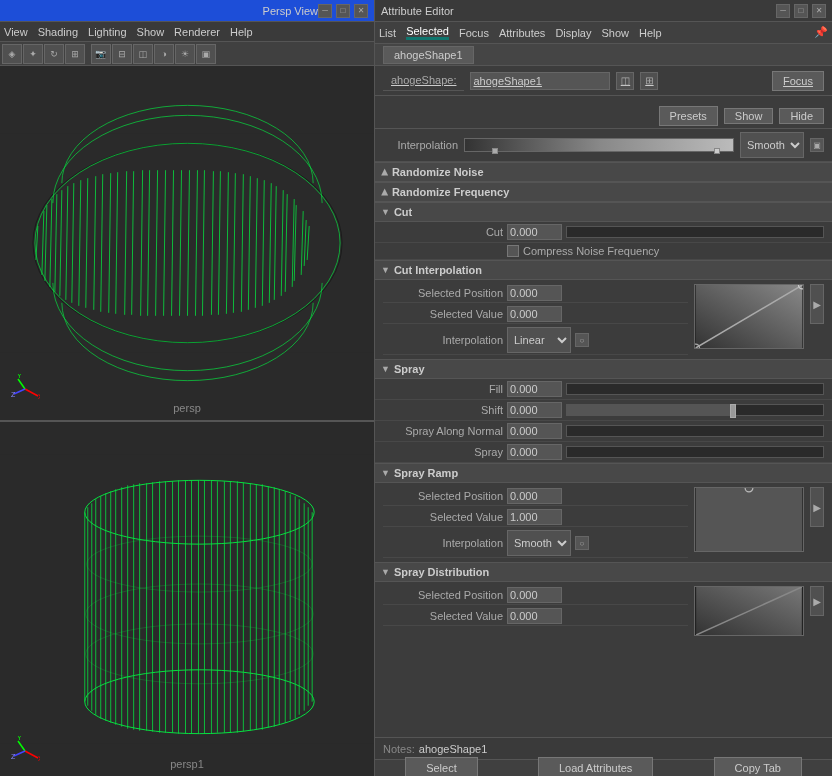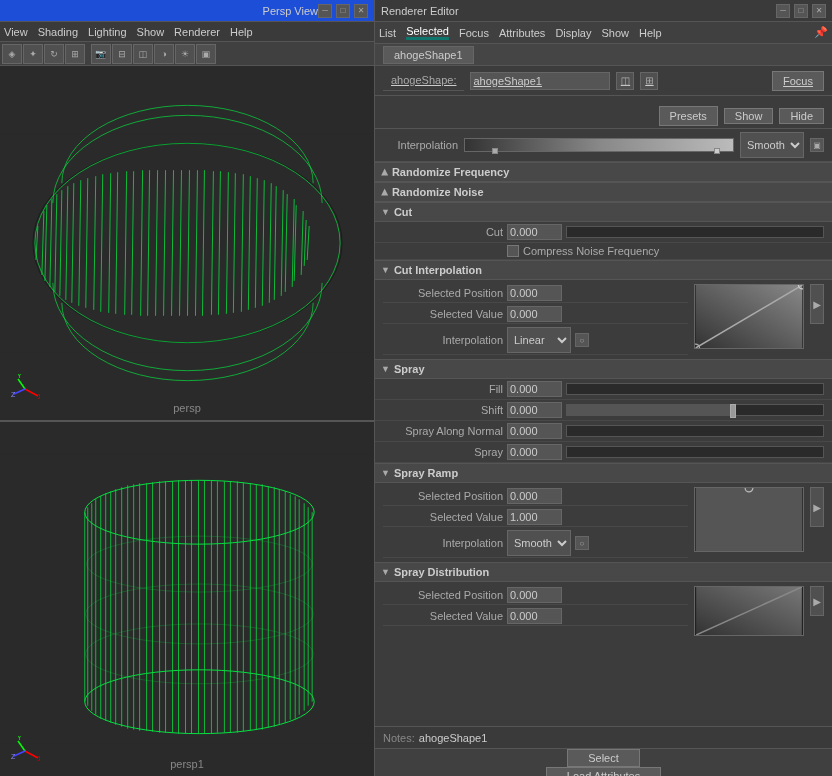--- a/index.html
+++ b/index.html
@@ -299,27 +299,26 @@
       align-items: center;
       padding: 0 8px;
       border-top: 1px solid #555;
       font-size: 11px;
       color: #888;
       gap: 4px;
     }
     .notes-value { color: #ccc; }
 
     .bottom-bar {
-      height: 28px;
+      height: 17px;
       background: #404040;
       display: flex;
       align-items: center;
       justify-content: space-around;
       border-top: 1px solid #555;
-      flex-direction: column;
     }
     .bottom-btn {
       padding: 2px 20px;
       background: #5a5a5a;
       border: 1px solid #777;
       color: #ccc;
       cursor: pointer;
       font-size: 11px;
       height: 22px;
       display: flex; align-items: center;
@@ -511,21 +510,21 @@
       <line x1="15" y1="15" x2="4" y2="20" stroke="#44f" stroke-width="1.5"></line>
       <text x="28" y="25" fill="#f00" font-size="7">X</text>
       <text x="7" y="4" fill="#0f0" font-size="7">Y</text>
       <text x="1" y="23" fill="#88f" font-size="7">Z</text>
     </svg>
   </div>
 </div>
 
 <div class="attr-panel">
   <div class="attr-titlebar">
-    <span>Renderer Editor</span>
+    <span>Attribute Editor</span>
     <div class="win-buttons">
       <div class="win-btn">─</div>
       <div class="win-btn">□</div>
       <div class="win-btn">✕</div>
     </div>
   </div>
   <div class="attr-menubar">
     <span>List</span>
     <span class="active">Selected</span>
     <span>Focus</span>
@@ -565,26 +564,26 @@
       <select class="interp-select">
         <option>Smooth</option>
         <option>Linear</option>
         <option>Spline</option>
       </select>
       <div class="small-rect-btn">▣</div>
     </div>
 
     <div class="section-header section-collapsed">
       <span class="arrow">▶</span>
-      <span class="section-title">Randomize Frequency</span>
+      <span class="section-title">Randomize Noise</span>
     </div>
 
     <div class="section-header section-collapsed">
       <span class="arrow">▶</span>
-      <span class="section-title">Randomize Noise</span>
+      <span class="section-title">Randomize Frequency</span>
     </div>
 
     <div class="section-header">
       <span class="arrow">▼</span>
       <span class="section-title">Cut</span>
     </div>
     <div class="attr-row">
       <span class="attr-row-label">Cut</span>
       <input class="attr-value-input" type="text" value="0.000" style="">
       <div class="attr-slider" style="flex:1;">

